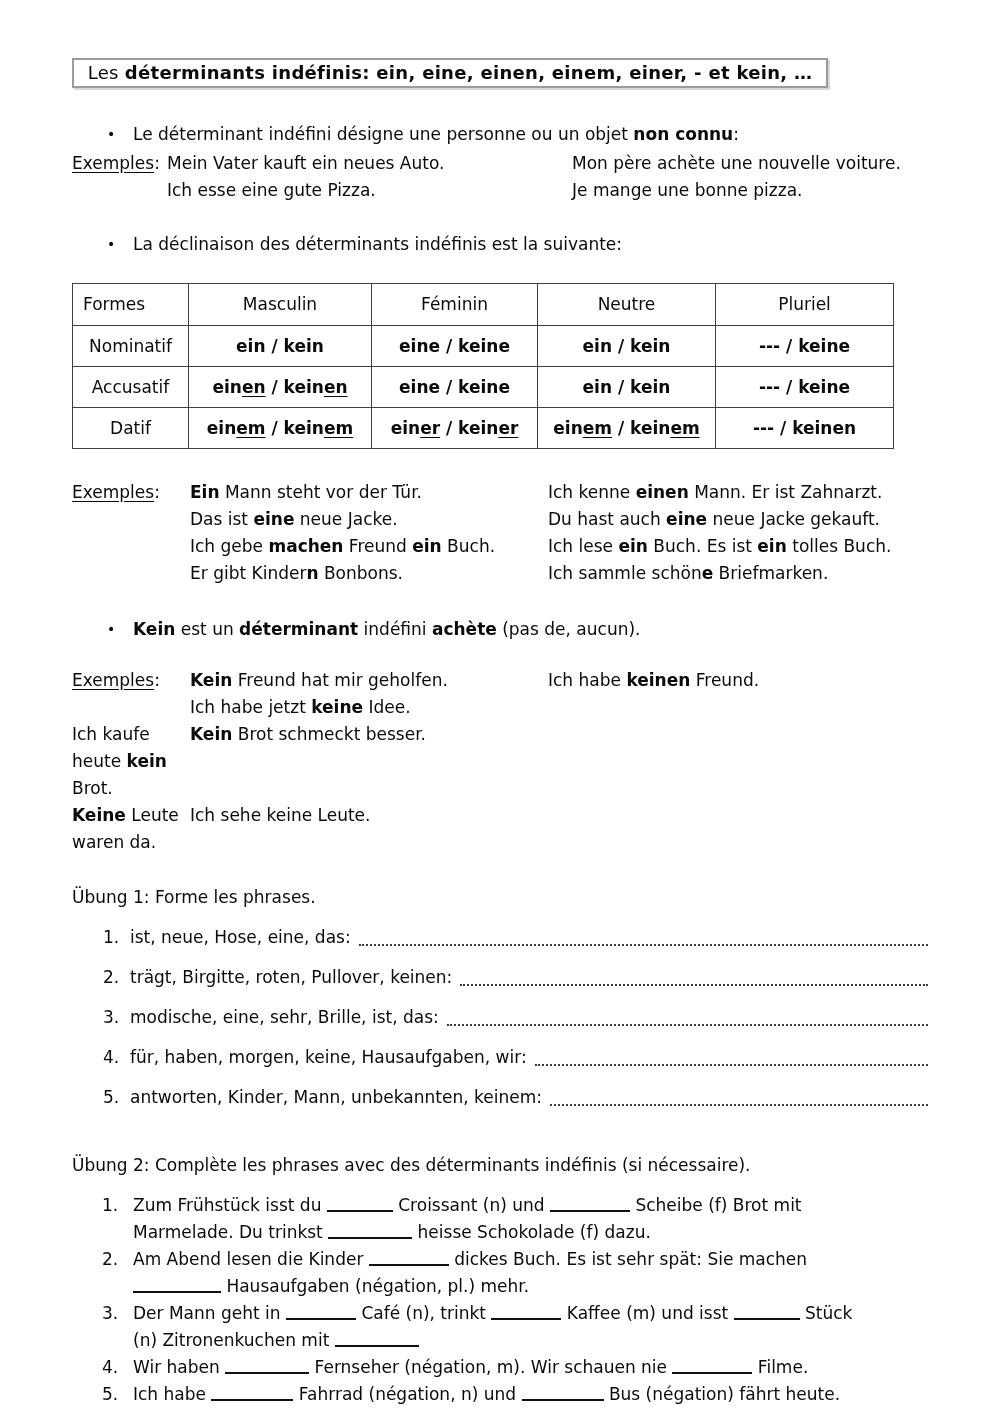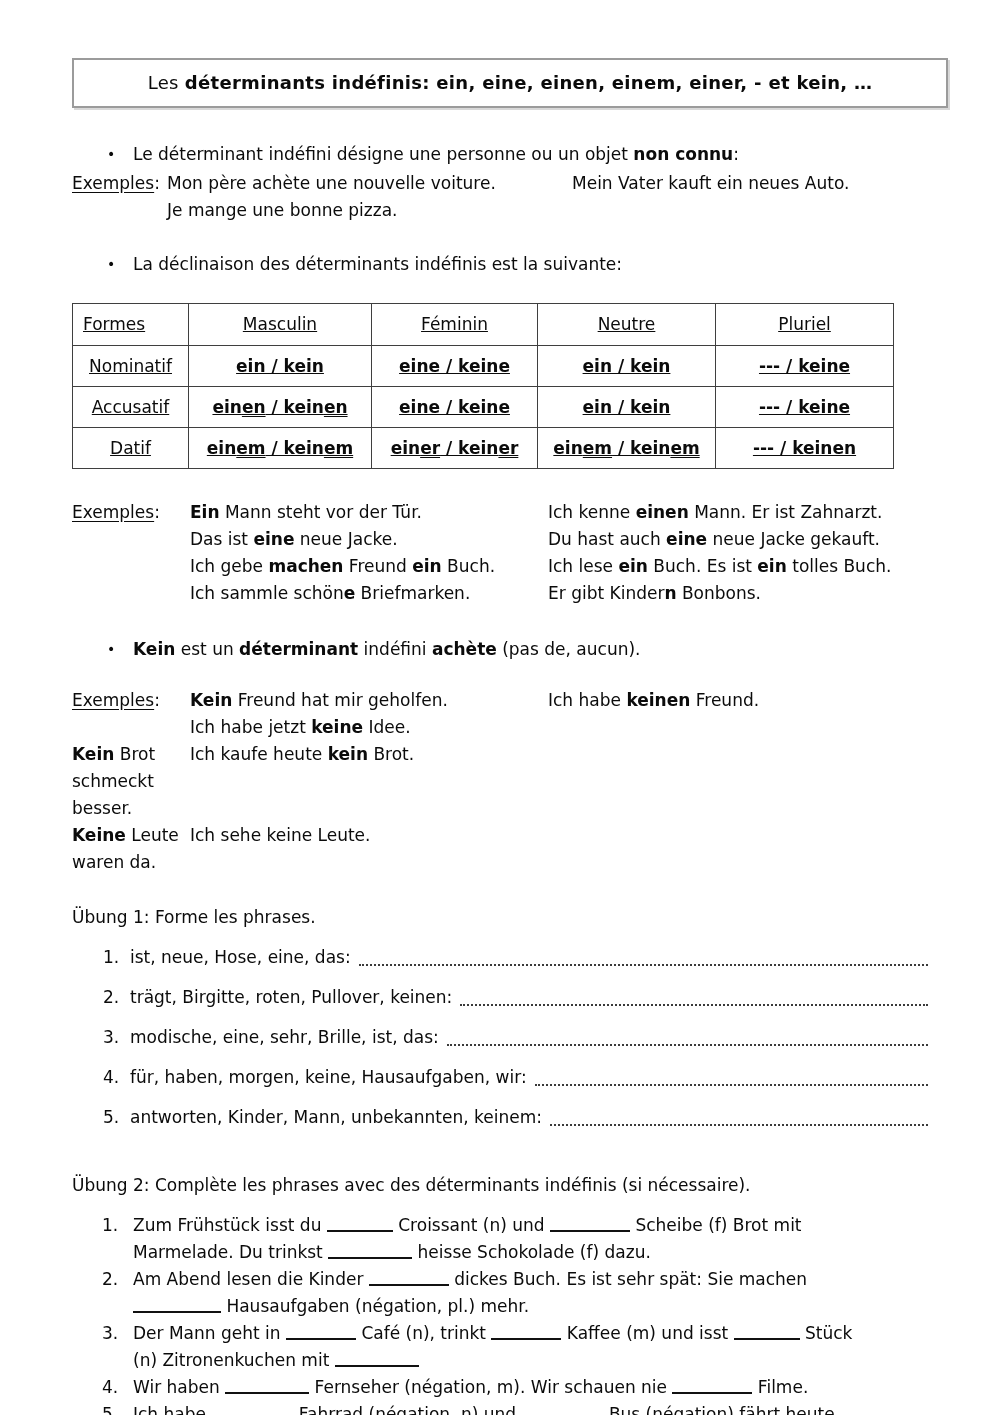--- a/index.html
+++ b/index.html
@@ -5,43 +5,43 @@
   * { margin:0; padding:0; box-sizing:border-box; }
   html,body { background:#ffffff; }
   body {
     width:1000px; height:1415px; overflow:hidden;
     font-family:"DejaVu Sans","Liberation Sans",sans-serif;
     font-size:17px; color:#0b0b0b; line-height:27px;
   }
   .sheet { padding:58px 72px 0 72px; }
 
   .title-box {
-    width:876px; border:2px solid #9b9b9b; box-shadow:2px 2px 0 #d8d8d8;
-    text-align:center; font-size:18px; padding:10px 4px; line-height:26px;
+    width:756px; border:2px solid #9b9b9b; box-shadow:2px 2px 0 #d8d8d8;
+    text-align:center; font-size:18px; padding:0 4px; line-height:26px;
     letter-spacing:0.3px;
   }
 
   .b { font-weight:bold; }
   .u { text-decoration:underline; text-underline-offset:3px; }
 
   .bullet { display:flex; margin-left:35px; }
   .bullet .dot { width:26px; font-size:14px; flex:0 0 26px; }
   .mt-b1 { margin-top:33px; }
   .mt-b2 { margin-top:27px; }
   .mt-b3 { margin-top:29px; }
 
   .ex-grid { display:grid; }
   .ex-grid.ex1 { grid-template-columns:95px 405px 1fr; margin-top:2px; }
   .ex-grid.ex2 { grid-template-columns:118px 358px 1fr; margin-top:30px; }
   .ex-grid.ex3 { grid-template-columns:118px 358px 1fr; margin-top:24px; }
 
   table.decl { border-collapse:collapse; margin-top:25px; }
   table.decl th, table.decl td {
     border:1px solid #3f3f3f; text-align:center; font-weight:normal;
-    font-size:17px; padding:0; height:41px;text-decoration:underline;
+    font-size:17px; padding:0; height:41px;
   }
   table.decl tr.hdr th { height:42px; }
   table.decl th.c0 { text-align:left; padding-left:10px; }
 
   .section-title { margin-top:28px; }
   .u1-item { display:flex; align-items:flex-end; margin-top:13px; }
   .u1-item .num { flex:0 0 27px; margin-left:31px; }
   .u1-item .dots { flex:1 1 auto; border-bottom:2px dotted #3a3a3a; margin:0 0 5px 8px; height:0; }
 
   .u2-title { margin-top:41px; }
@@ -62,23 +62,24 @@
 
   <div class="title-box"><span>Les </span><span class="b">déterminants indéfinis</span><span class="b">: ein, eine, einen, einem, einer, - et kein, …</span></div>
 
   <div class="bullet mt-b1">
     <span class="dot">•</span>
     <span><span>Le déterminant indéfini désigne une personne ou un objet </span><span class="b">non connu</span><span>:</span></span>
   </div>
 
   <div class="ex-grid ex1">
     <span><span class="u">Exemples</span><span>:</span></span>
+    <span><span>Mein Vater kauft ein neues Auto.</span></span>
     <span><span>Mon père achète une nouvelle voiture.</span></span>
-    <span><span>Mein Vater kauft ein neues Auto.</span></span>
-    <span></span>
+    <span></span>
+    <span><span>Ich esse eine gute Pizza.</span></span>
     <span><span>Je mange une bonne pizza.</span></span>
   </div>
 
   <div class="bullet mt-b2">
     <span class="dot">•</span>
     <span><span>La déclinaison des déterminants indéfinis est la suivante:</span></span>
   </div>
 
   <table class="decl">
     <colgroup>
@@ -124,38 +125,38 @@
     <span><span class="u">Exemples</span><span>:</span></span>
     <span><span class="b">Ein</span><span> Mann steht vor der Tür.</span></span>
     <span><span>Ich kenne </span><span class="b">einen</span><span> Mann. Er ist Zahnarzt.</span></span>
     <span></span>
     <span><span>Das ist </span><span class="b">eine</span><span> neue Jacke.</span></span>
     <span><span>Du hast auch </span><span class="b">eine</span><span> neue Jacke gekauft.</span></span>
     <span></span>
     <span><span>Ich gebe </span><span class="b">machen</span><span> Freund </span><span class="b">ein</span><span> Buch.</span></span>
     <span><span>Ich lese </span><span class="b">ein</span><span> Buch. Es ist </span><span class="b">ein</span><span> tolles Buch.</span></span>
     <span></span>
+    <span><span>Er gibt Kinder</span><span class="b">n</span><span> Bonbons.</span></span>
     <span><span>Ich sammle schön</span><span class="b">e</span><span> Briefmarken.</span></span>
-    <span><span>Er gibt Kinder</span><span class="b">n</span><span> Bonbons.</span></span>
   </div>
 
   <div class="bullet mt-b3">
     <span class="dot">•</span>
     <span><span class="b">Kein</span><span> est un </span><span class="b">déterminant</span><span> indéfini </span><span class="b">achète</span><span> (pas de, aucun).</span></span>
   </div>
 
   <div class="ex-grid ex3">
     <span><span class="u">Exemples</span><span>:</span></span>
     <span><span class="b">Kein</span><span> Freund hat mir geholfen.</span></span>
     <span><span>Ich habe </span><span class="b">keinen</span><span> Freund.</span></span>
     <span></span>
     <span><span>Ich habe jetzt </span><span class="b">keine</span><span> Idee.</span></span>
     <span></span>
+    <span><span>Ich kaufe heute </span><span class="b">kein</span><span> Brot.</span></span>
     <span><span class="b">Kein</span><span> Brot schmeckt besser.</span></span>
-    <span><span>Ich kaufe heute </span><span class="b">kein</span><span> Brot.</span></span>
     <span></span>
     <span><span class="b">Keine</span><span> Leute waren da.</span></span>
     <span><span>Ich sehe keine Leute.</span></span>
   </div>
 
   <div class="section-title">Übung 1: Forme les phrases.</div>
 
   <div class="u1-item">
     <span class="num">1.</span>
     <span>ist, neue, Hose, eine, das:</span>

